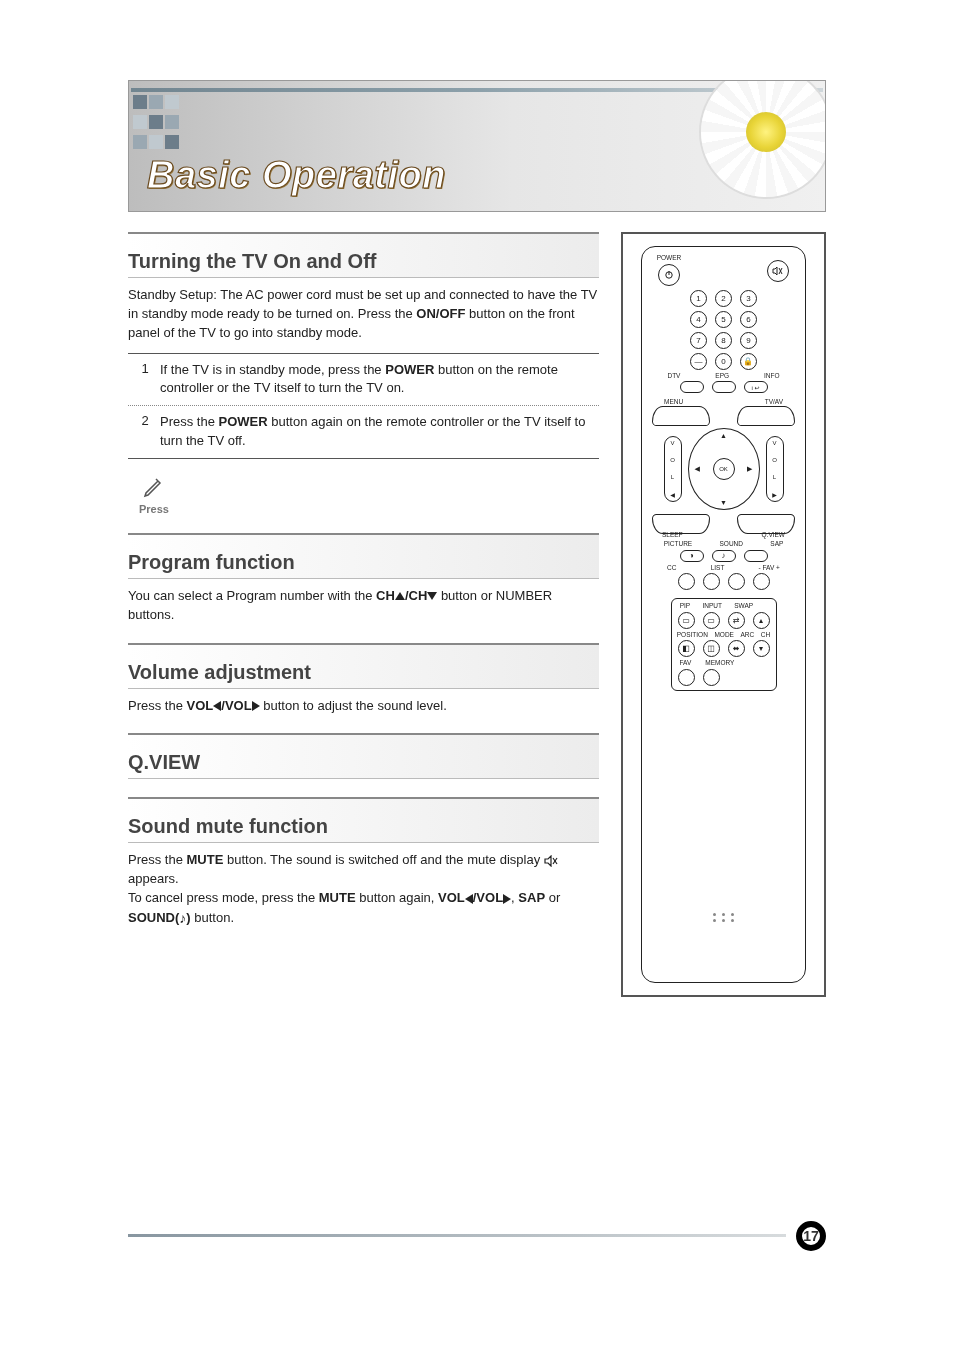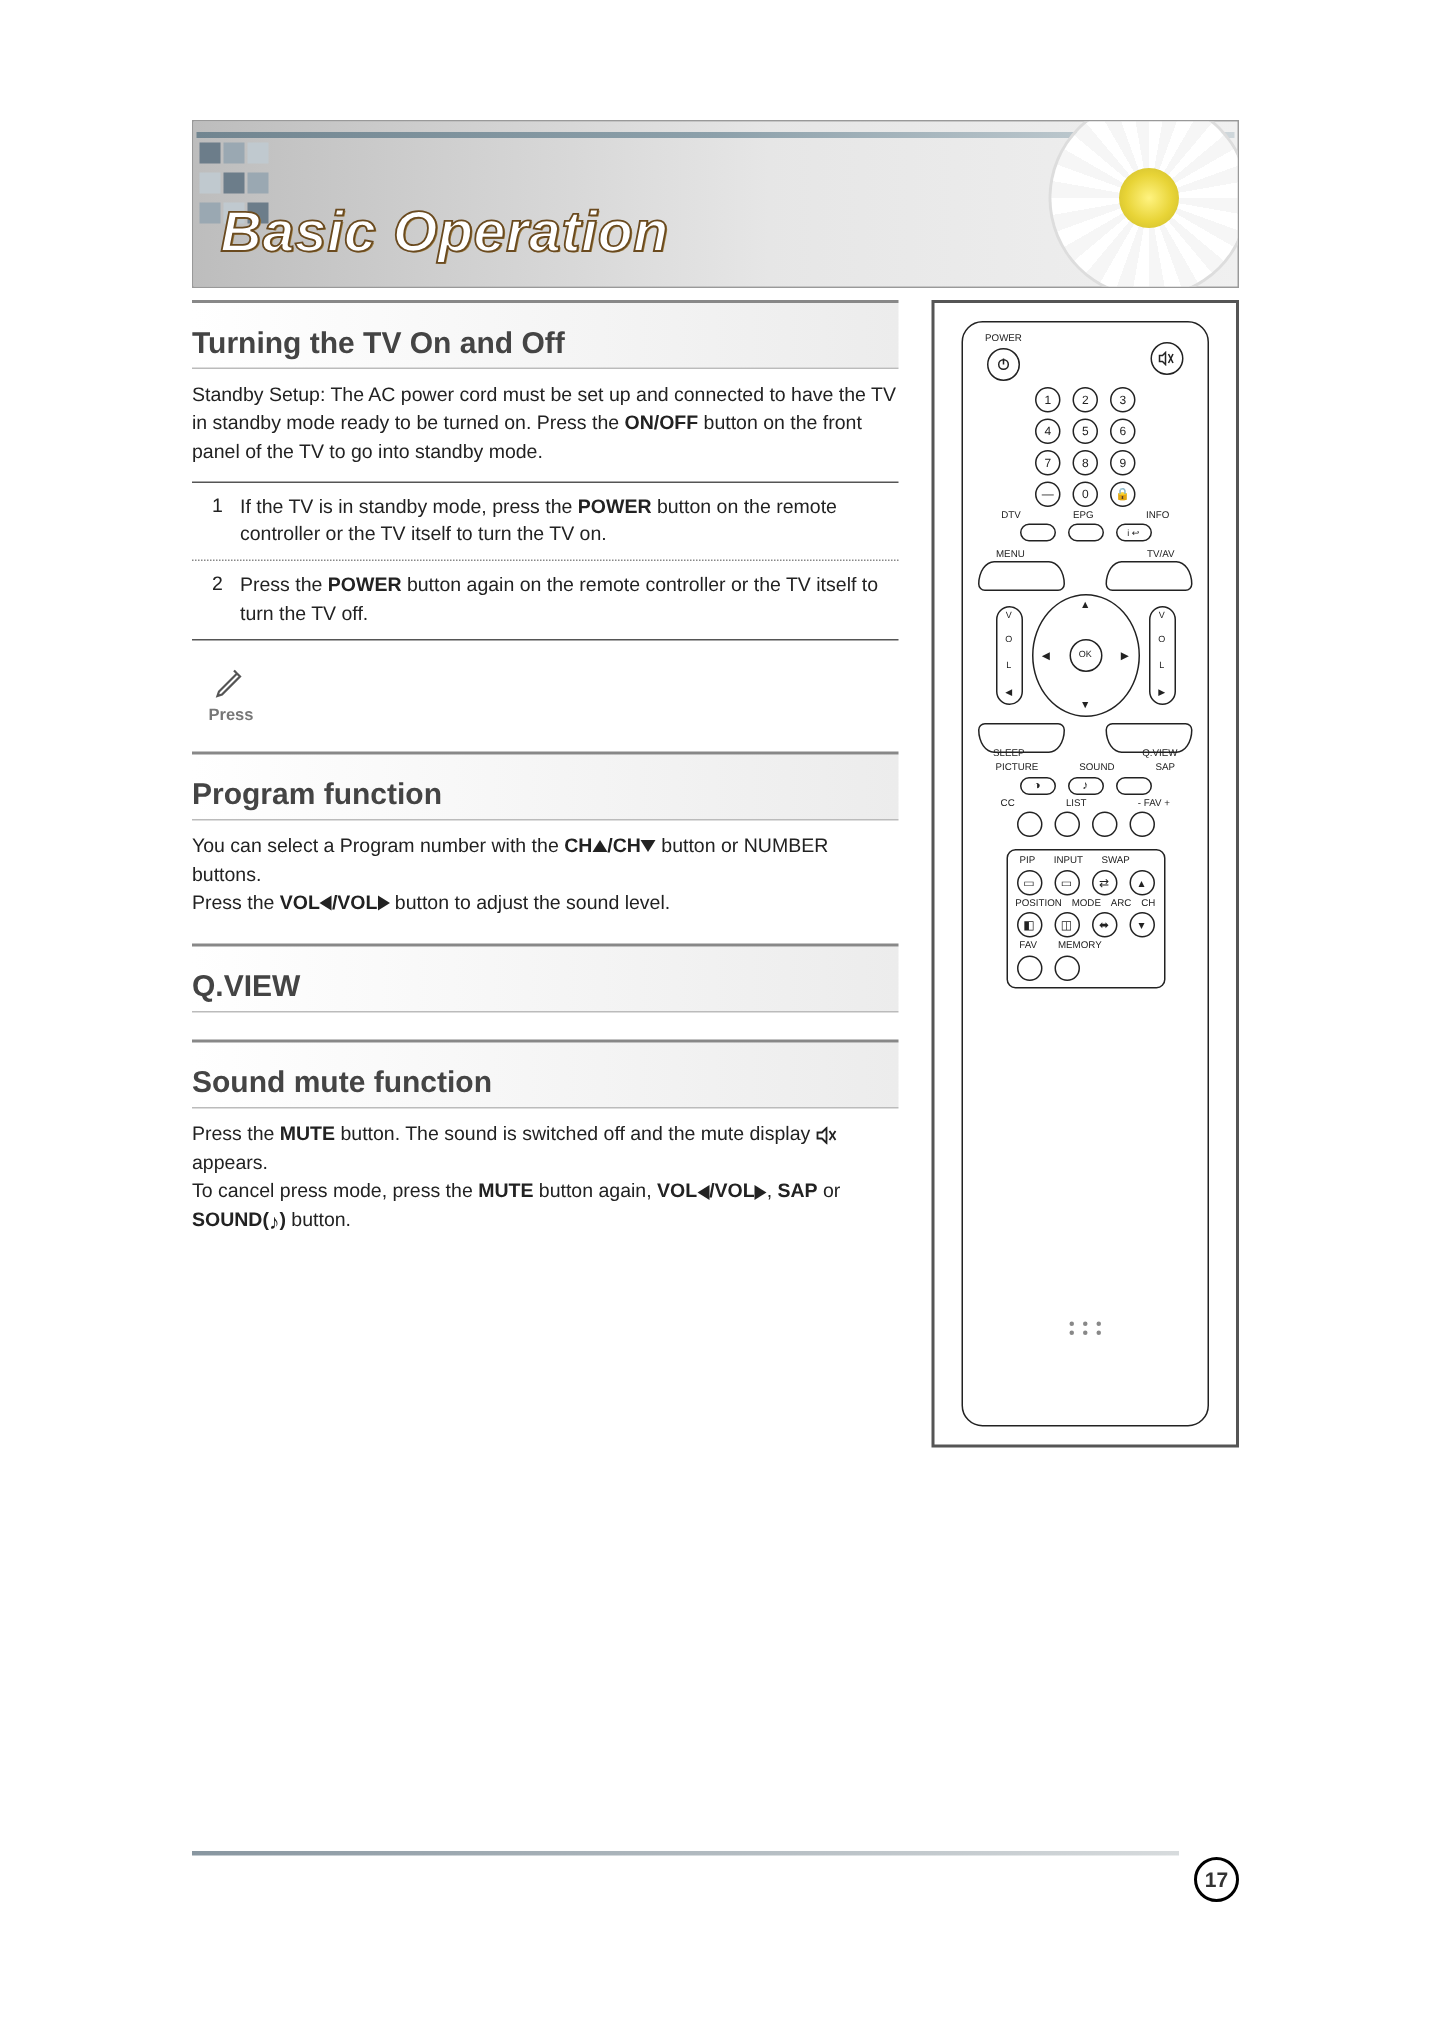--- a/index.html
+++ b/index.html
@@ -12,26 +12,26 @@
     color: #222;
   }
   .page-frame {
     position: absolute;
     left: 128px;
     right: 128px;
     top: 80px;
     bottom: 110px;
   }
   .banner {
-    height: 112px;
+    height: 132px;
     background: linear-gradient(to right, #bdbdbd, #e6e6e6 55%, #f0f0f0);
     border: 1px solid #999;
     position: relative;
     overflow: hidden;
-    margin-bottom: 8px;
+    margin-bottom: 20px;
     padding-left: 19px;
   }
   .banner-top-rule {
     position: absolute;
     top: 7px; left: 2px; right: 2px;
     height: 4px;
     background: linear-gradient(to right,#718590,#8ca0aa,#cfd7db);
   }
   .banner-squares { position:absolute; top:14px; left:4px; display:flex; gap:2px;}
   .banner-squares span { display:block; width:14px; height:14px;}
@@ -119,21 +119,21 @@
   .centerpad { position:absolute; left:24px; right:24px; top:0; bottom:0; border:1.3px solid #222; border-radius:50%;}
   .okbtn { position:absolute; left:50%; top:50%; transform:translate(-50%,-50%); border:1.3px solid #222; border-radius:50%; width:22px; height:22px; display:flex; align-items:center; justify-content:center; font-size:6px;}
   .arcbtn { position:absolute; width:58px; height:20px; border:1.3px solid #222; border-radius:14px 14px 6px 6px / 20px 20px 6px 6px;}
   .lblrow { display:flex; justify-content:space-around; width:100%; margin-top:1px;}
   .dots { display:flex; gap:6px; }
   .dot { width:3px; height:3px; border-radius:50%; background:#888;}
 
   
   .pagenum-wrap { position:absolute; bottom:118px; left:128px; right:128px;}
   .pagenum-rule { height:3px; background:linear-gradient(to right,#8896a0,#d7dbdd); margin-right:40px;}
-  .pagenum { position:absolute; right:0; top:-13px; width:30px; height:30px; border:2px solid #000000; border-radius:50%; background:#fff; display:flex; align-items:center; justify-content:center; font-size:14px; font-weight:bold; color:#333;margin-top:17px;}
+  .pagenum { position:absolute; right:0; top:-13px; width:30px; height:30px; border:6px solid #000000; border-radius:50%; background:#fff; display:flex; align-items:center; justify-content:center; font-size:14px; font-weight:bold; color:#333;}
 </style>
 </head>
 <body>
 
 <div class="page-frame">
   <div class="banner">
     <div class="banner-top-rule"></div>
     <div class="banner-squares">
         <span class="bs1"></span>
         <span class="bs2"></span>
@@ -178,20 +178,21 @@
             </svg>
           <div class="txt">Press</div>
         </div>
       </div>
 
       <h2 class="section">Program function</h2>
       <p class="para">
         <span>You can select a Program number with the </span><b>CH</b><span class="tri tri-up"></span><b>/CH</b><span class="tri tri-down"></span><span> button or NUMBER buttons.</span>
       </p>
 
+      <h2 class="section">Volume adjustment</h2>
       <p class="para">
         <span>Press the </span><b>VOL</b><span class="tri tri-left"></span><b>/VOL</b><span class="tri tri-right"></span><span> button to adjust the sound level.</span>
       </p>
 
       <h2 class="section">Q.VIEW</h2>
 
       <h2 class="section">Sound mute function</h2>
       <p class="para">
         <span>Press the  </span><b>MUTE</b><span> button. The sound is switched off and the mute display </span>
         <span class="mute-sym">

